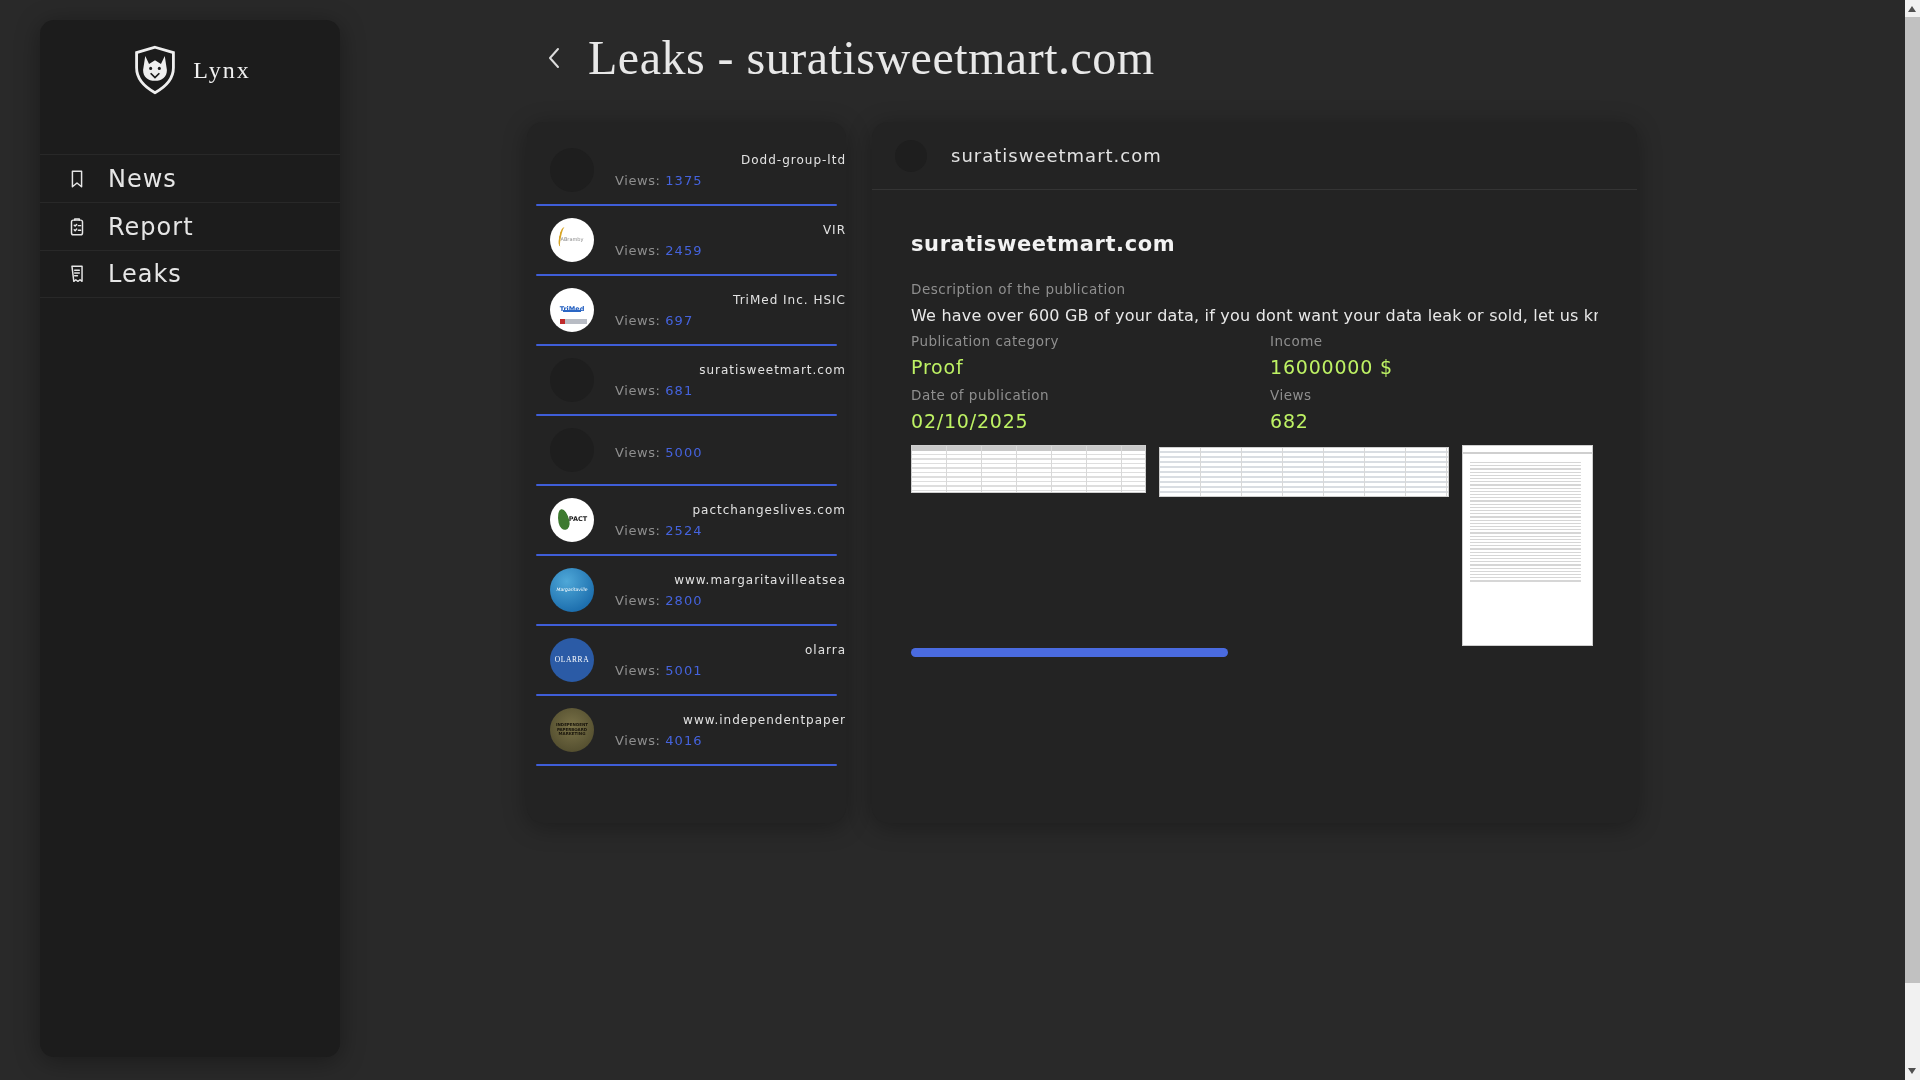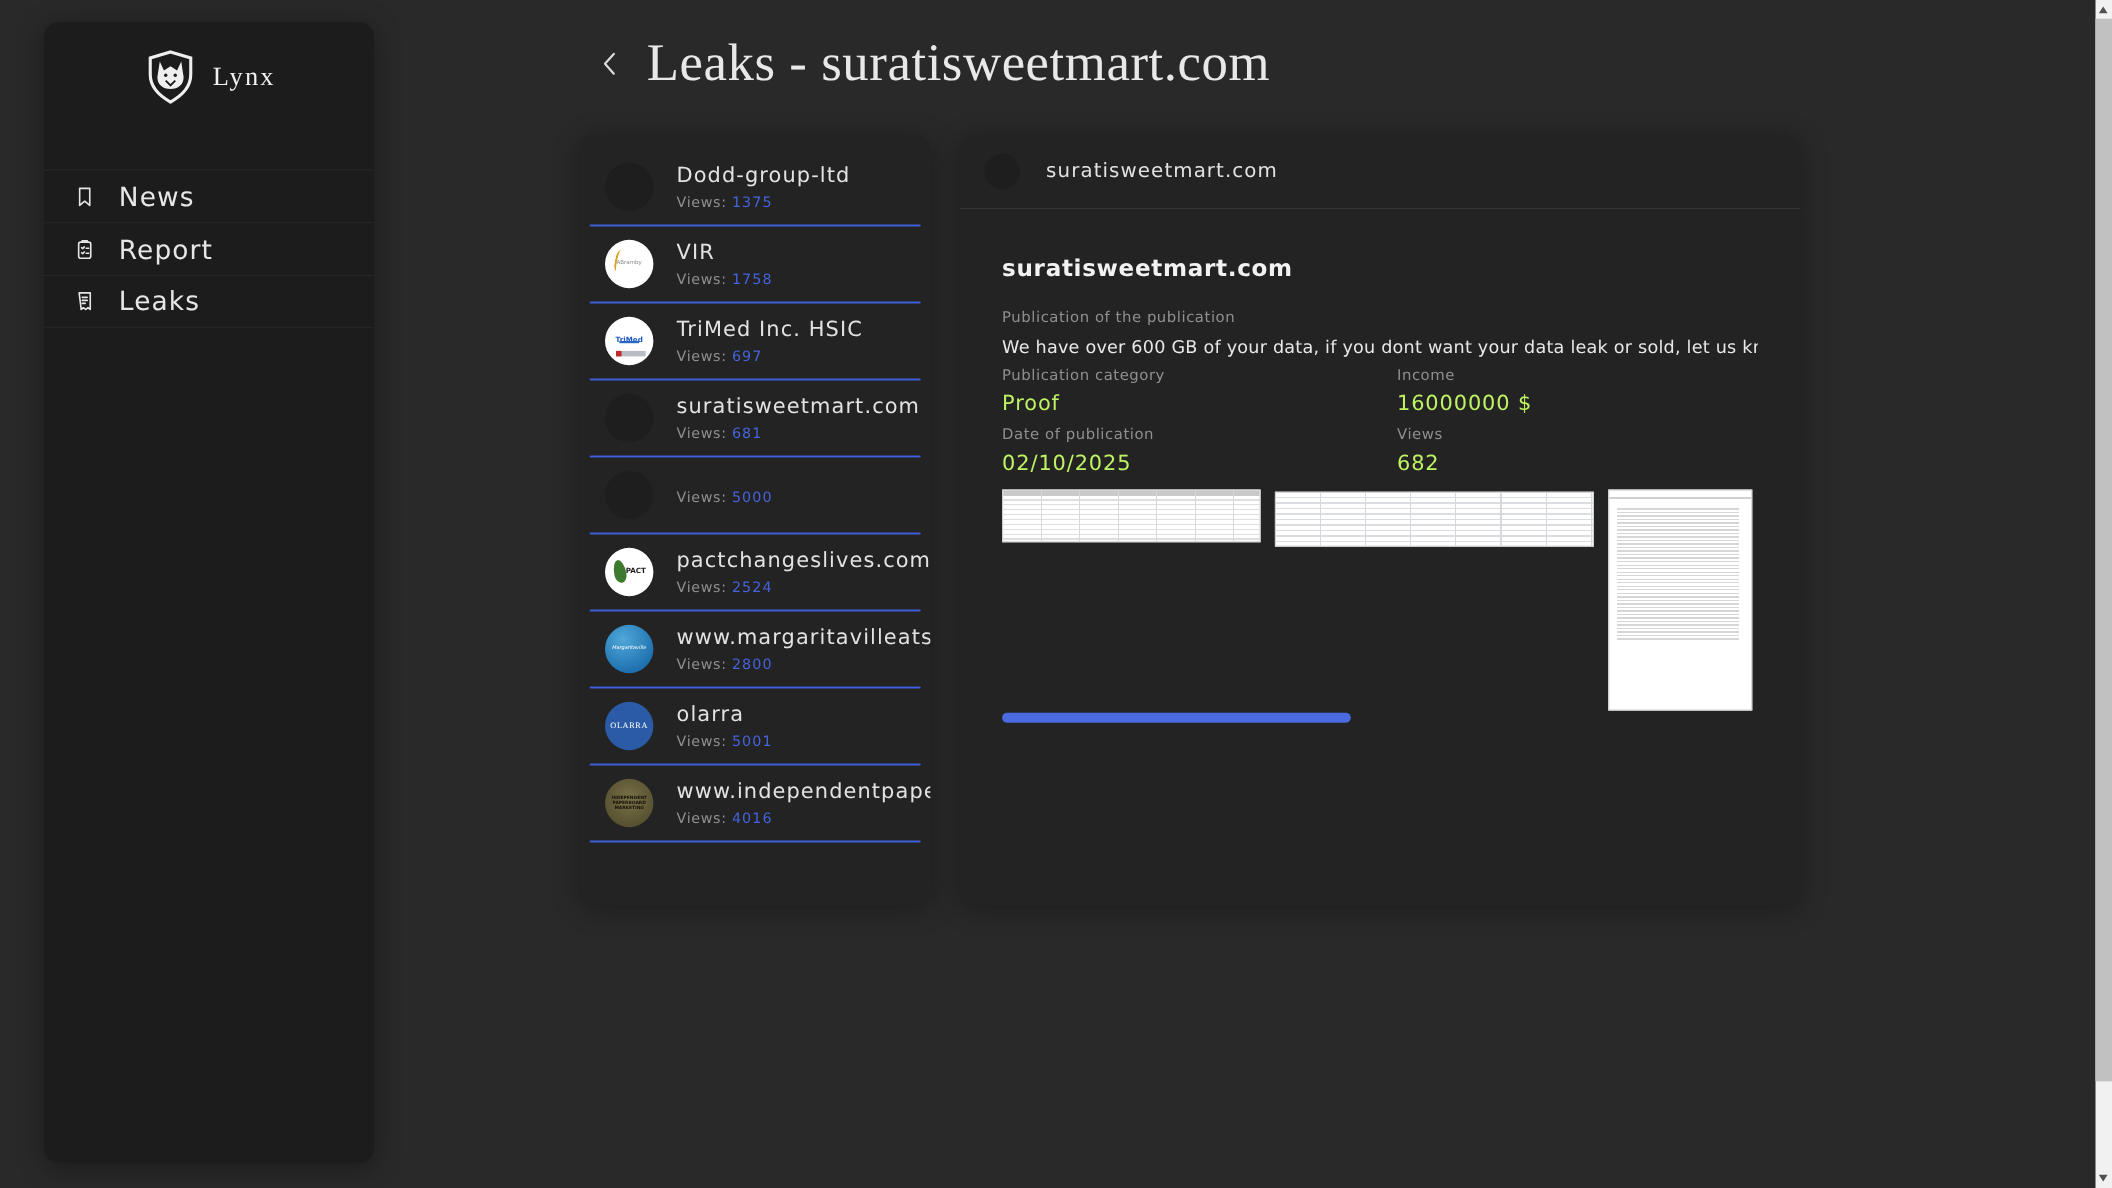--- a/index.html
+++ b/index.html
@@ -95,22 +95,22 @@
   .av-mville .av-label{font-size:4.5px;font-style:italic;color:#fff;letter-spacing:0;}
   .av-olarra{background:#2b5ba6;}
   .av-olarra .av-label{
     font-family:"Liberation Serif","DejaVu Serif",serif;
     font-size:7.5px;color:#fff;letter-spacing:.6px;
   }
   .av-indep{background:radial-gradient(circle at 50% 42%,#7a7248,#524d2e 80%);}
   .av-indep .av-label{font-size:4px;font-weight:bold;color:#17130a;letter-spacing:0;}
   .meta{flex:1;min-width:0;}
   .leak-name{
-    font-size:19px;color:#e2e2e2;letter-spacing:1px;line-height:1.25;
-    overflow:hidden;white-space:normal;max-height:50px;
+    font-size:12px;color:#e2e2e2;letter-spacing:1px;line-height:1.25;
+    overflow:hidden;white-space:normal;max-height:50px;text-align:right;
   }
   .leak-views{margin-top:5px;font-size:13px;white-space:nowrap;}
   .leak-views .vl{color:var(--muted);letter-spacing:.6px;}
   .leak-views .vv{color:var(--blue-link);letter-spacing:1px;}
   .blue-divider{height:2px;background:var(--blue-div);margin:0 9px;border-radius:1px;}
   
   .detail-panel{
     position:absolute;left:872px;top:122px;width:765px;height:701px;
     background:var(--panel);border-radius:16px;overflow:hidden;
     box-shadow:0 4px 24px rgba(0,0,0,.30);
@@ -236,21 +236,21 @@
           <div class="leak-views"><span class="vl">Views: </span><span class="vv">1375</span></div>
         </div>
       </div>
       <div class="blue-divider"></div>
       <div class="leak-item">
         <div class="avatar av-vir">
           <span class="av-label">ABramby</span>
         </div>
         <div class="meta">
           <div class="leak-name">VIR</div>
-          <div class="leak-views"><span class="vl">Views: </span><span class="vv">1758</span></div>
+          <div class="leak-views"><span class="vl">Views: </span><span class="vv">2459</span></div>
         </div>
       </div>
       <div class="blue-divider"></div>
       <div class="leak-item">
         <div class="avatar av-trimed">
           <span class="av-label">TriMed</span>
         </div>
         <div class="meta">
           <div class="leak-name">TriMed Inc. HSIC</div>
           <div class="leak-views"><span class="vl">Views: </span><span class="vv">697</span></div>
@@ -315,21 +315,21 @@
     </div>
 </section>
 
 <section class="detail-panel">
   <div class="detail-header">
     <div class="detail-avatar"></div>
     <span class="detail-header-name">suratisweetmart.com</span>
   </div>
   <div class="detail-body">
     <h2 class="detail-title">suratisweetmart.com</h2>
-    <div class="field-label desc-label">Publication of the publication</div>
+    <div class="field-label desc-label">Description of the publication</div>
     <p class="desc-text">We have over 600 GB of your data, if you dont want your data leak or sold, let us know</p>
     <div class="fields-grid">
       <div>
         <div class="field-label">Publication category</div>
         <div class="field-value">Proof</div>
       </div>
       <div>
         <div class="field-label">Income</div>
         <div class="field-value">16000000 $</div>
       </div>

